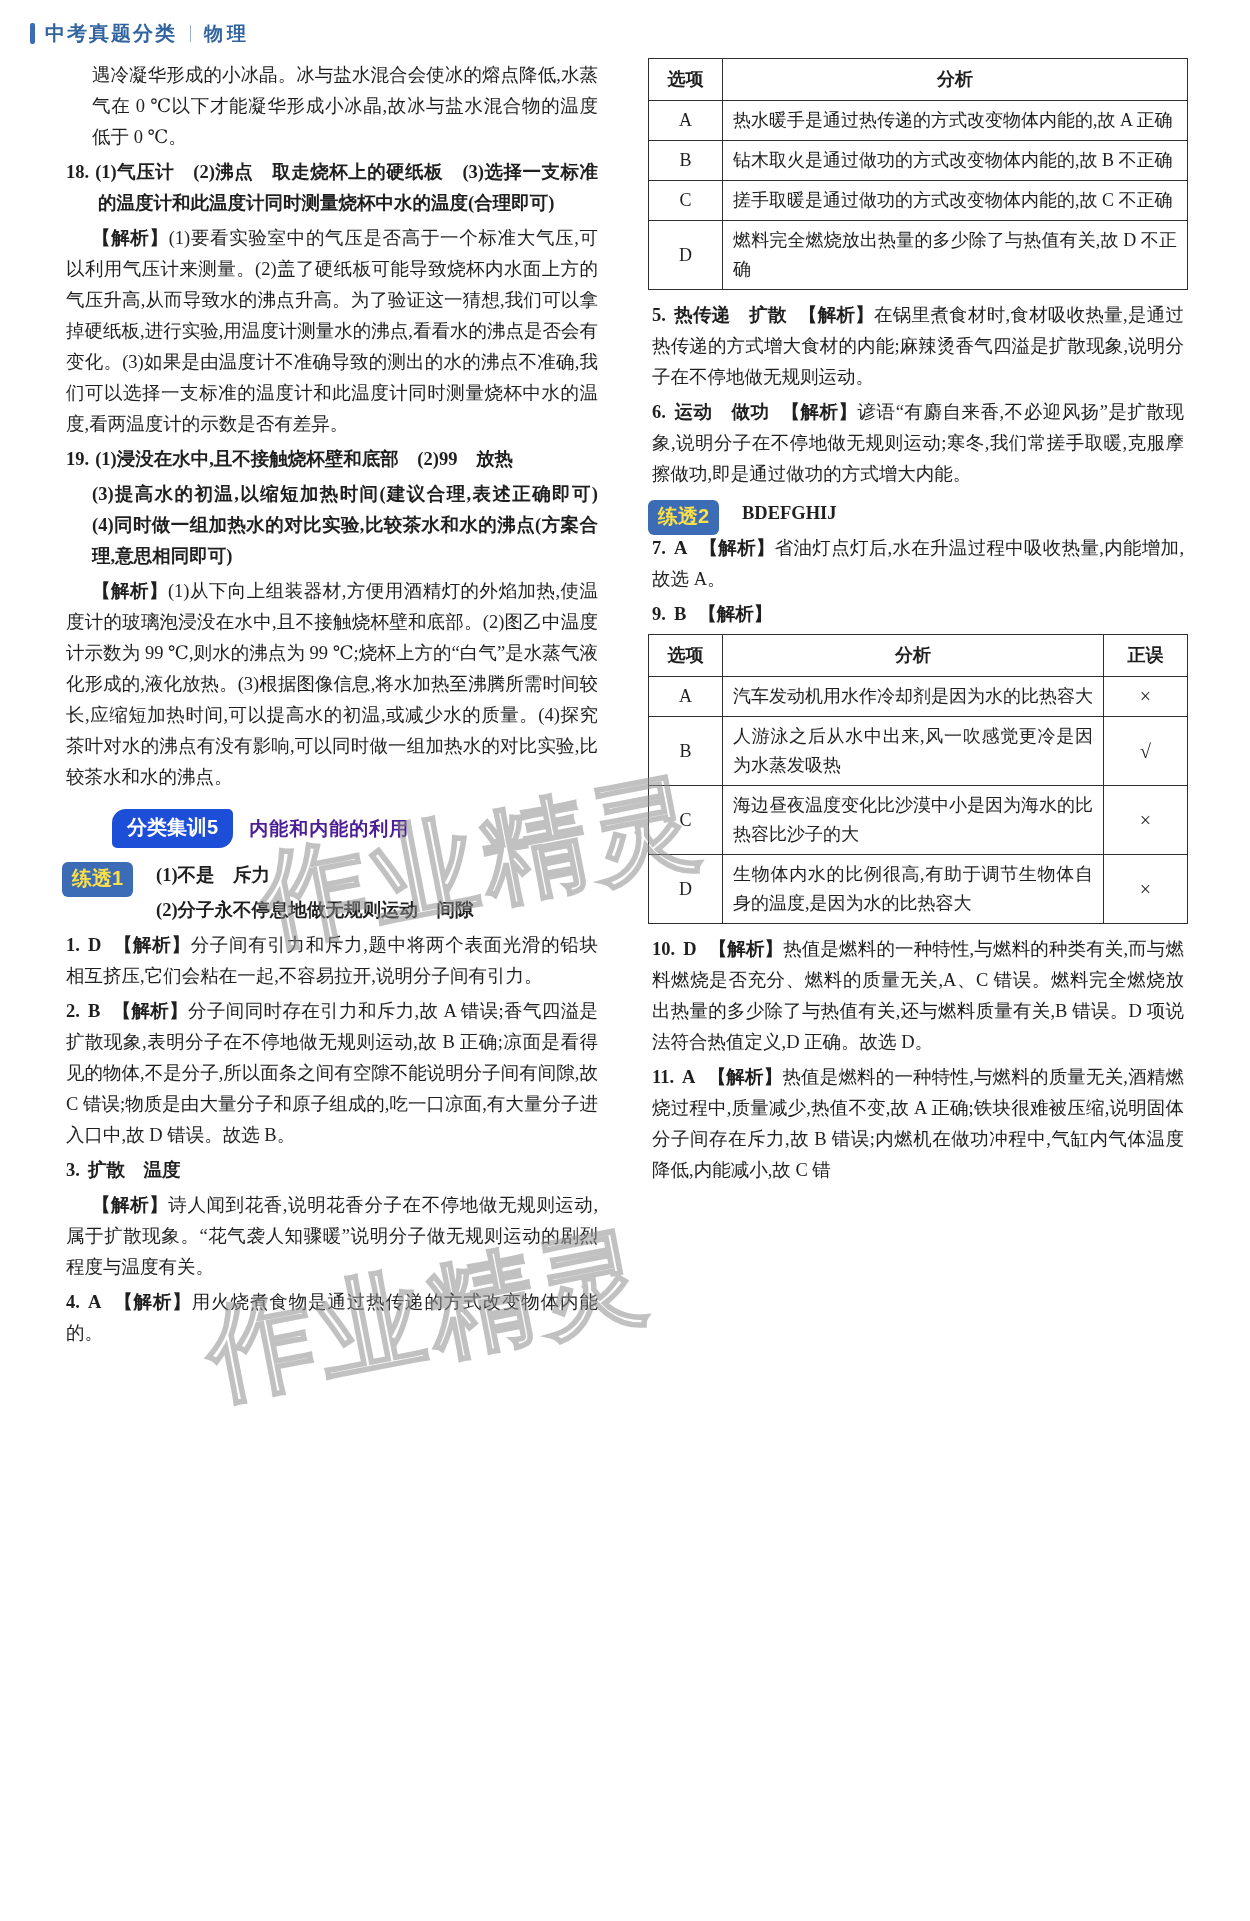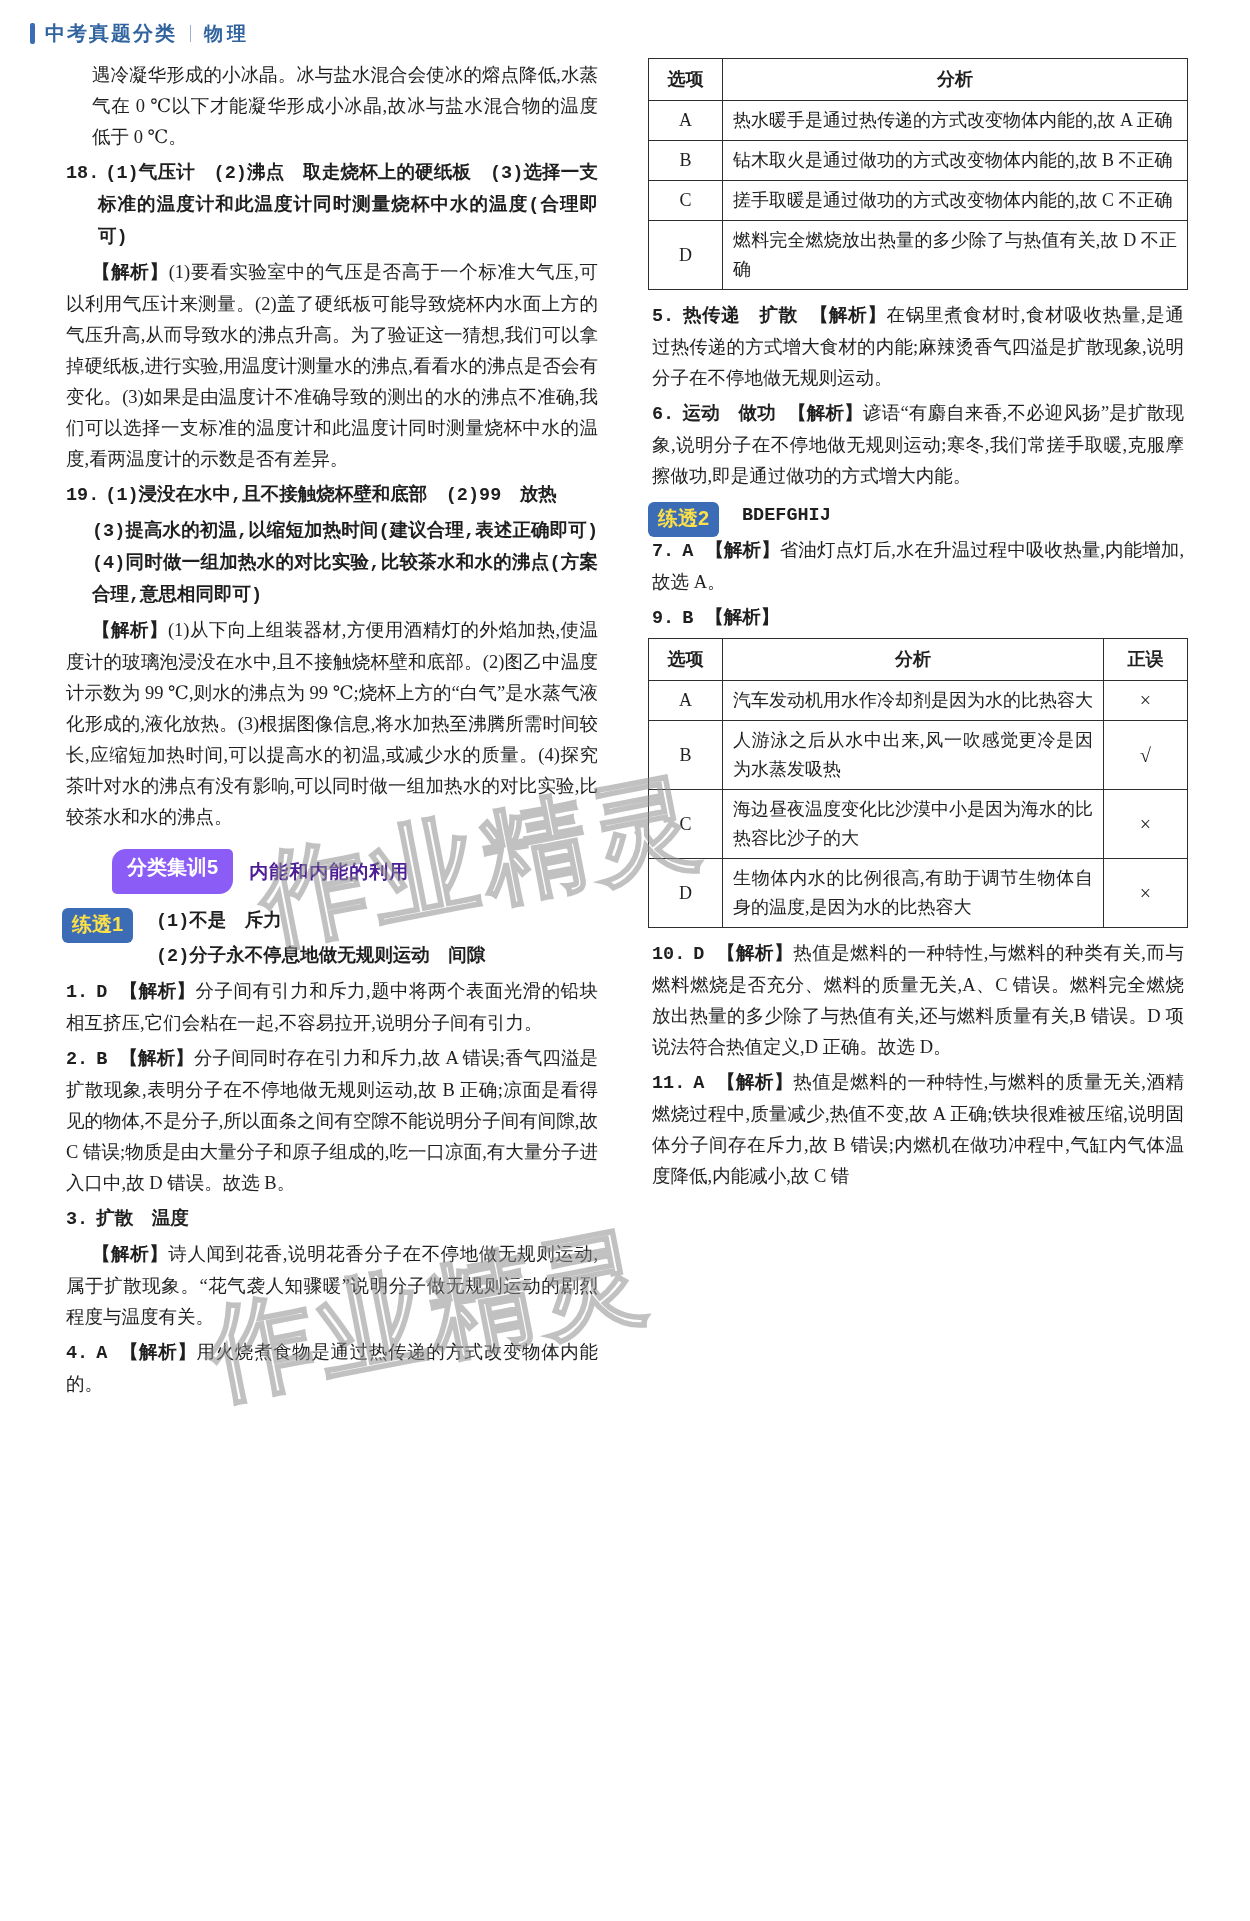--- a/index.html
+++ b/index.html
@@ -13,36 +13,36 @@
   .header-bar { width: 5px; height: 21px; background: #3b6cb5; border-radius: 2px; }
   .header-title { color: #31649f; font-size: 20px; font-weight: 700; letter-spacing: 2px; }
   .header-sep { width: 1px; height: 17px; background: #9ab1d2; margin: 0 3px; }
   .header-subject { color: #31649f; font-size: 19px; font-weight: 700; letter-spacing: 4px; }
 
   
   .columns { position: absolute; top: 56px; left: 62px; width: 1126px; display: flex; gap: 46px; }
   .col { width: 540px; font-size: 18.5px; line-height: 31px; text-align: justify; }
 
   p { margin: 4px; }
-  .b { font-weight: 700; font-family: Liberation Mono, monospace; }
+  .b { font-weight: 700; font-family: Liberation Serif, serif; }
   .num { margin-right: 8px; }
   .ansgap { margin-right: 12px; }
 
   .intro { padding-left: 26px; }
   .q-ans { padding-left: 32px; text-indent: -32px; }
   .q-ans .num { margin-right: 6px; }
   .q-ans2 { padding-left: 26px; }
   .q-expl { text-indent: 26px; }
 
   .item { margin-top: 3px; }
 
   .section { margin: 16px 0 12px 50px; display: flex; align-items: center; gap: 16px;
              font-family: "Liberation Sans", "DejaVu Sans", sans-serif; }
-  .section-badge { background: #8b5cf6; color: #fff; font-weight: 700; font-size: 20px;
-                   padding: 3px 15px 11px; border-radius: 14px 5px 14px 5px; white-space: nowrap; }
+  .section-badge { background: #1d4ed8; color: #fff; font-weight: 700; font-size: 20px;
+                   padding: 3px 15px 5px; border-radius: 14px 5px 14px 5px; white-space: nowrap; }
   .section-title { color: #4c1d95; font-weight: 700; font-size: 19px; letter-spacing: 1px; white-space: nowrap; }
 
   .lianto { position: relative; padding-left: 90px; margin: 8px 0 4px; min-height: 31px; }
   .lianto-badge { position: absolute; left: 0; top: 2px; background: #3b6cb5; color: #fde047;
                   font-weight: 700; font-size: 20px; padding: 1px 10px 3px; border-radius: 6px;
                   font-family: "Liberation Sans", "DejaVu Sans", sans-serif; }
 
   table.atable { border-collapse: collapse; width: 100%; margin: 2px 0 10px; font-size: 18px; line-height: 29px; }
   .atable th, .atable td { border: 1.6px solid #2e2e2e; padding: 5px 10px; }
   .atable th { text-align: center; font-weight: 700; padding: 6px 10px;

